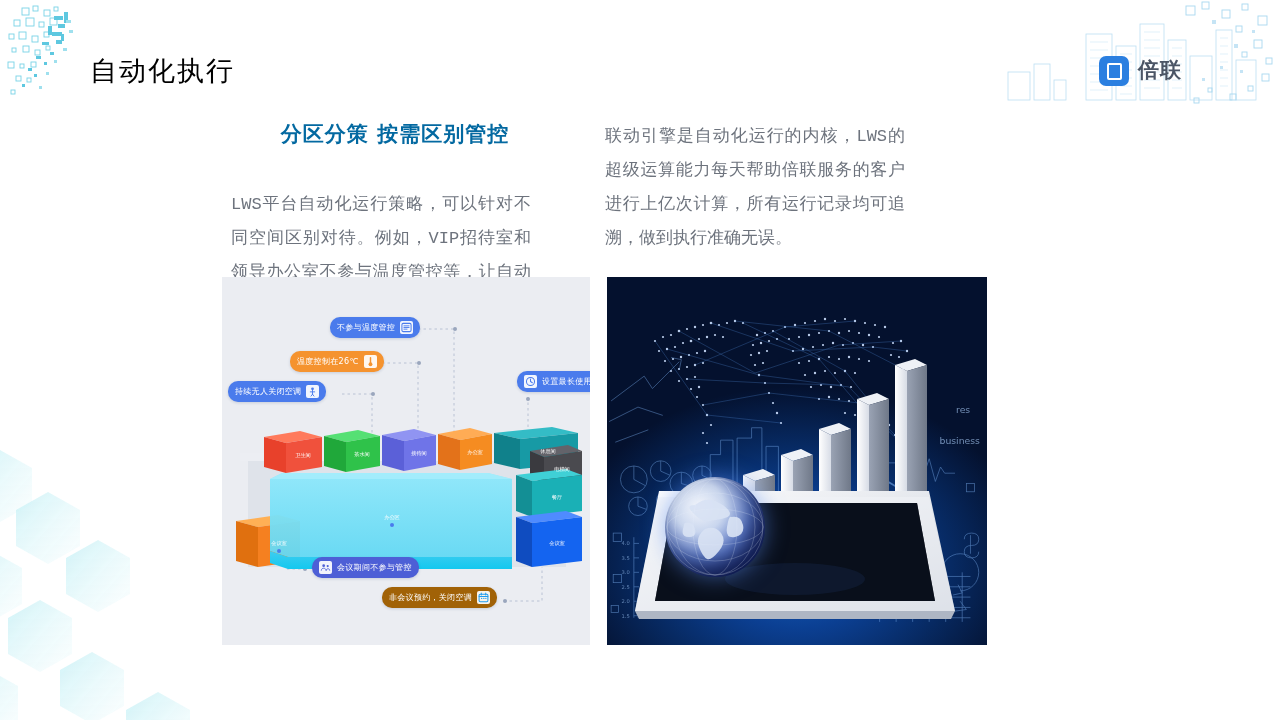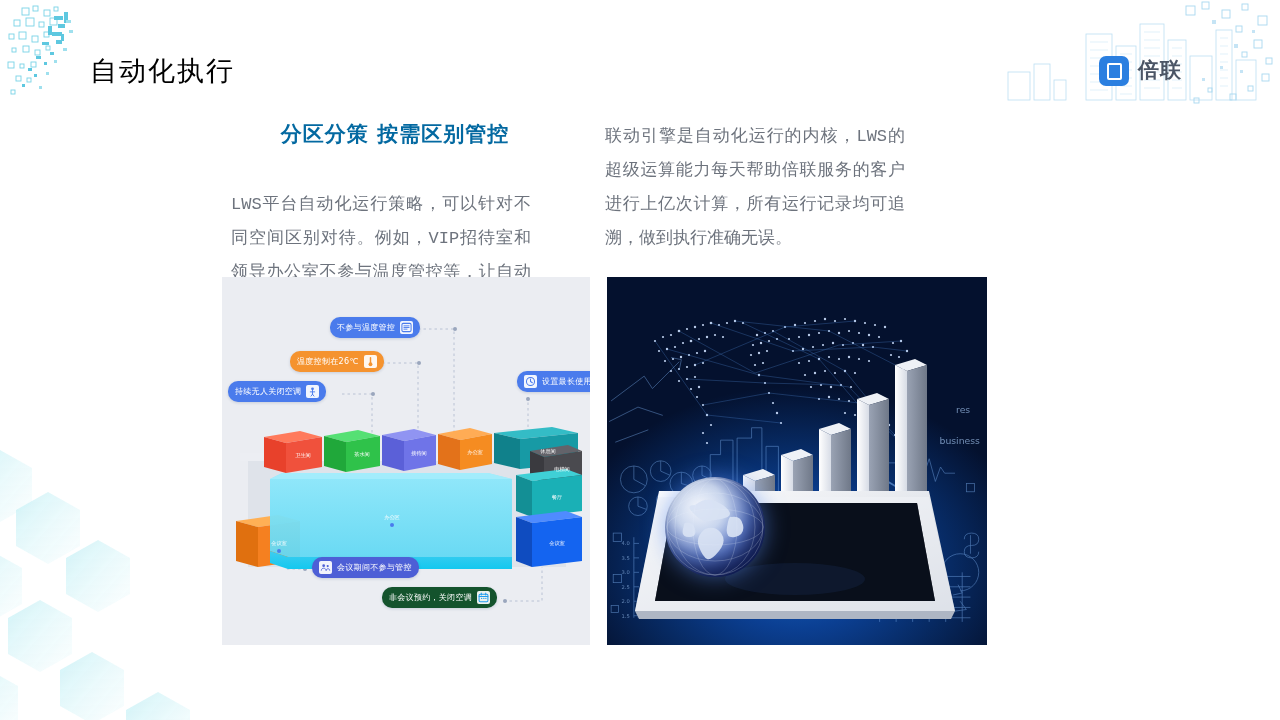--- a/index.html
+++ b/index.html
@@ -70,21 +70,21 @@
   .chip .glyph{
     width:13px;height:13px;border-radius:2px;
     display:flex;align-items:center;justify-content:center;
     background:rgba(255,255,255,.92);flex:0 0 auto;
   }
   .chip .glyph svg{display:block;}
 
   .chip-blue{background:#4a7bec;}
   .chip-orange{background:#f5932f;text-align:right;}
   .chip-indigo{background:#4d5fd6;}
-  .chip-sky{background:#14532d;}
+  .chip-sky{background:#a16207;}
 
   .chip-a{left:108px;top:40px;}
   .chip-b{left:68px;top:74px;}
   .chip-c{left:6px;top:104px;}
   .chip-d{left:263px;top:94px;margin-left:32px;}
   .chip-e{left:90px;top:280px;}
   .chip-f{left:160px;top:310px;}
 
   .connect{position:absolute;inset:0;}
 

